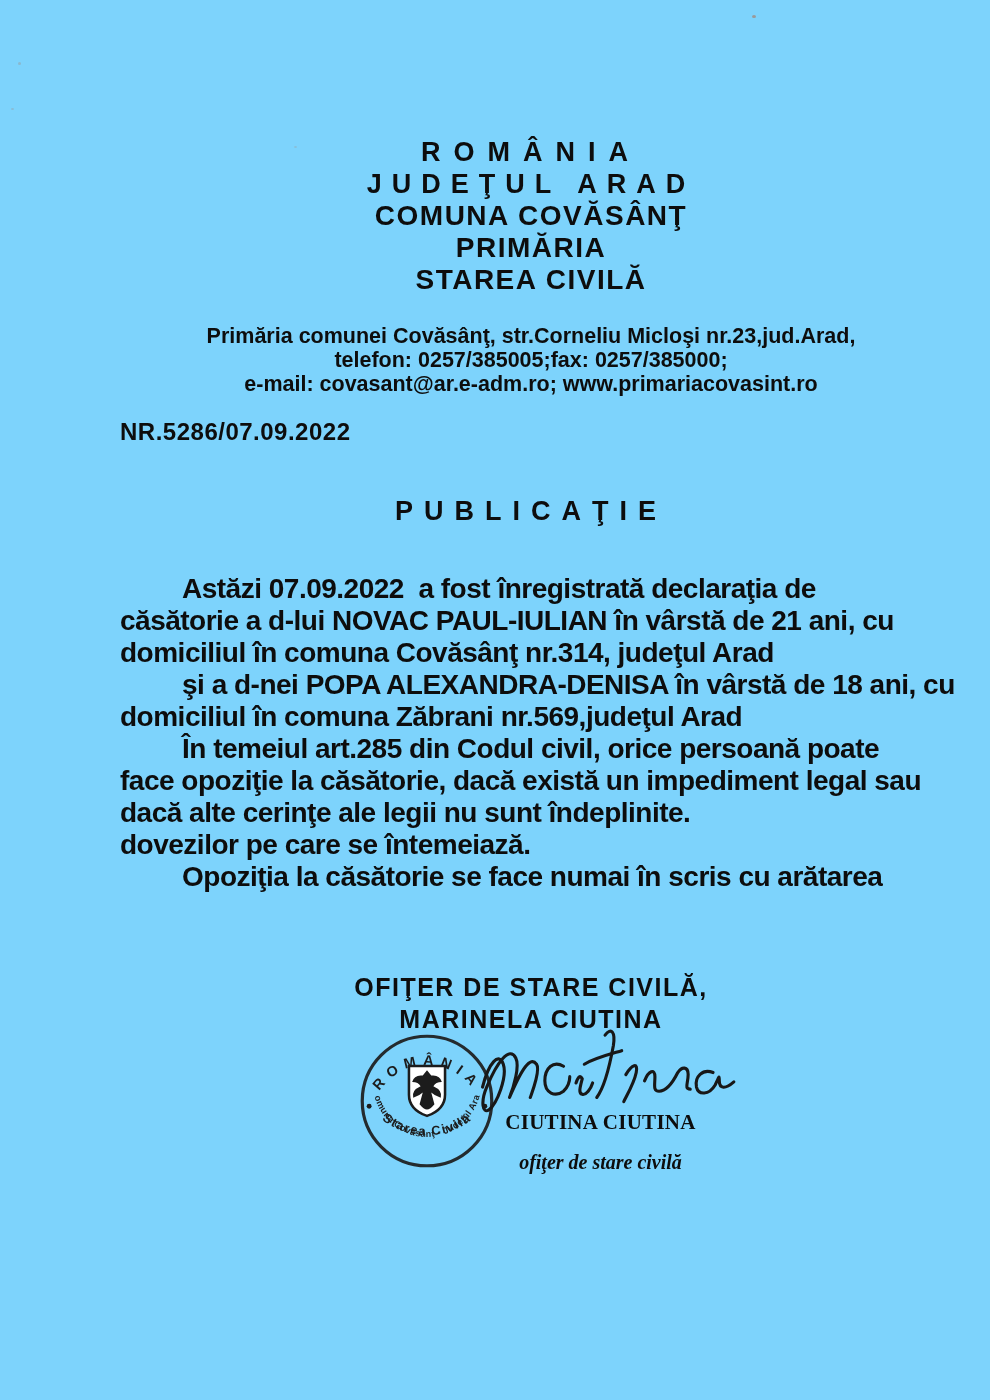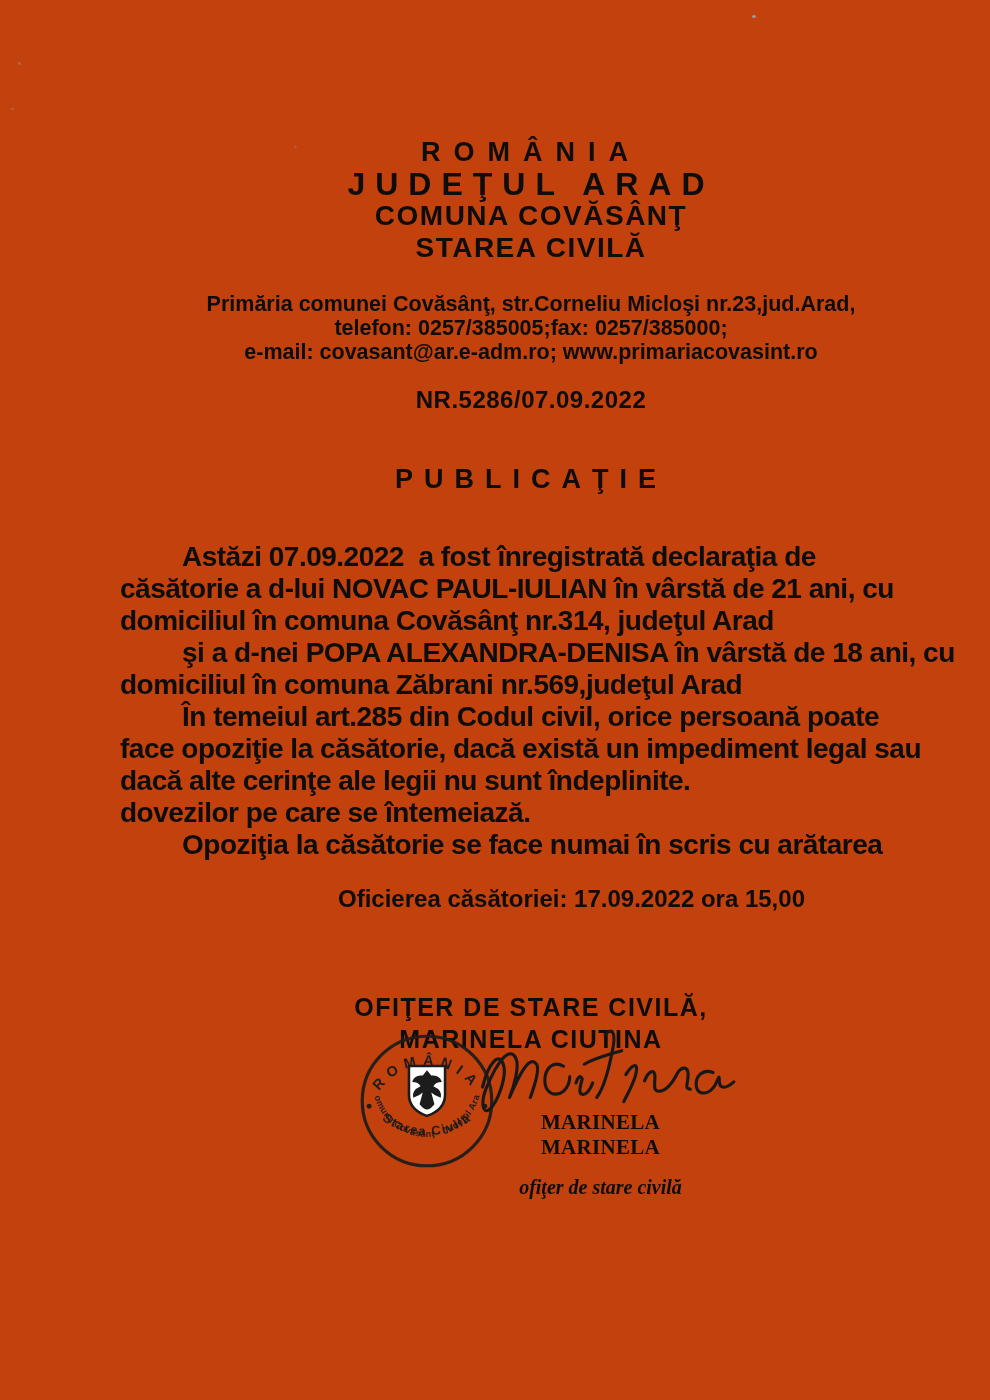--- a/index.html
+++ b/index.html
@@ -1,41 +1,41 @@
 <!DOCTYPE html>
 <html><head>
 <meta charset="utf-8">
 <style>
   html,body{margin:0;padding:0;background:#888;}
   .page{
     position:relative;
     width:990px;height:1400px;
     margin:0 auto;
-    background:#c2410c;
+    background:#7dd3fc;
     font-family:"Liberation Sans",sans-serif;
     color:#0d0d0d;
     overflow:hidden;
     text-decoration:underline;
   }
   .content{
     position:absolute;left:120px;top:0;width:822px;
   }
   
   .header{margin-top:136px;text-align:center;font-weight:bold;}
   .header div{line-height:32px;white-space:pre;}
   .hl-romania{font-size:27px;letter-spacing:13px;}
-  .hl-judet{font-size:32px;letter-spacing:10px;}
+  .hl-judet{font-size:27px;letter-spacing:10px;}
   .hl-comuna{font-size:28px;letter-spacing:1.5px;}
   .hl-primaria{font-size:28px;letter-spacing:1.5px;}
   .hl-starea{font-size:28px;letter-spacing:1.5px;}
   
   .contact{margin-top:28px;text-align:center;font-weight:bold;font-size:21.5px;line-height:24px;}
   .contact div{white-space:pre;}
   
-  .regnr{margin-top:22px;font-weight:bold;font-size:24px;letter-spacing:.5px;text-align:center;}
+  .regnr{margin-top:22px;font-weight:bold;font-size:24px;letter-spacing:.5px;}
   
   .title{margin-top:50px;text-align:center;font-weight:bold;font-size:27px;letter-spacing:11px;}
   
   .body{margin-top:46px;font-weight:bold;font-size:28px;letter-spacing:-0.5px;}
   .body .line{line-height:32px;white-space:pre;}
   .body .indent{padding-left:62px;}
   
   .ceremony{margin-top:24px;padding-left:218px;font-weight:bold;font-size:24px;white-space:pre;}
   
   .officer{margin-top:78px;text-align:center;font-weight:bold;}
@@ -66,20 +66,21 @@
   <div class="speck s1"></div>
   <div class="speck s2"></div>
   <div class="speck s3"></div>
   <div class="speck s4"></div>
 
   <div class="content">
     <div class="header">
       <div class="hl-romania">ROMÂNIA</div>
       <div class="hl-judet">JUDEŢUL ARAD</div>
       <div class="hl-comuna">COMUNA COVĂSÂNŢ</div>
+      <div class="hl-primaria">PRIMĂRIA</div>
       <div class="hl-starea">STAREA CIVILĂ</div>
     </div>
 
     <div class="contact">
       <div>Primăria comunei Covăsânţ, str.Corneliu Micloşi nr.23,jud.Arad,</div>
       <div>telefon: 0257/385005;fax: 0257/385000;</div>
       <div>e-mail: covasant@ar.e-adm.ro; www.primariacovasint.ro</div>
     </div>
 
     <div class="regnr">NR.5286/07.09.2022</div>
@@ -92,21 +93,20 @@
       <div class="line">domiciliul în comuna Covăsânţ nr.314, judeţul Arad</div>
       <div class="line indent">şi a d-nei POPA ALEXANDRA-DENISA în vârstă de 18 ani, cu</div>
       <div class="line">domiciliul în comuna Zăbrani nr.569,judeţul Arad</div>
       <div class="line indent">În temeiul art.285 din Codul civil, orice persoană poate</div>
       <div class="line">face opoziţie la căsătorie, dacă există un impediment legal sau</div>
       <div class="line">dacă alte cerinţe ale legii nu sunt îndeplinite.</div>
       <div class="line">dovezilor pe care se întemeiază.</div>
       <div class="line indent">Opoziţia la căsătorie se face numai în scris cu arătarea</div>
     </div>
 
-    <div class="ceremony">Oficierea căsătoriei: 17.09.2022 ora 15,00</div>
 
     <div class="officer">
       <div class="o1">OFIŢER DE STARE CIVILĂ,</div>
       <div class="o2">MARINELA CIUTINA</div>
     </div>
   </div>
 
   <div class="stamp">
     <svg width="138" height="138" viewBox="0 0 130 130">
       <g stroke="#1c1c1c" fill="none" stroke-width="3" opacity="0.92">
@@ -143,17 +143,17 @@
         <path d="M132,12 C138,4 142,9 140,22 C136,44 130,64 124,72"></path>
         <path d="M112,40 C122,34 138,30 148,27"></path>
         <path d="M152,50 C158,40 164,38 162,48 C160,58 154,68 150,76"></path>
         <path d="M170,56 C174,46 180,44 180,52 C180,60 178,66 184,66 C192,66 198,56 202,48 C206,42 212,42 212,50 C212,58 208,64 214,64"></path>
         <path d="M236,48 C226,44 218,52 220,62 C222,70 232,70 238,60 C242,52 242,50 242,56 C242,64 248,64 256,57"></path>
       </g>
     </svg>
   </div>
 
   <div class="sig-block">
-    <div class="sig-name">MARINELA MARINELA</div>
+    <div class="sig-name">CIUTINA CIUTINA</div>
     <div class="sig-role">ofiţer de stare civilă</div>
   </div>
 
 </div>
 
 </body></html>

